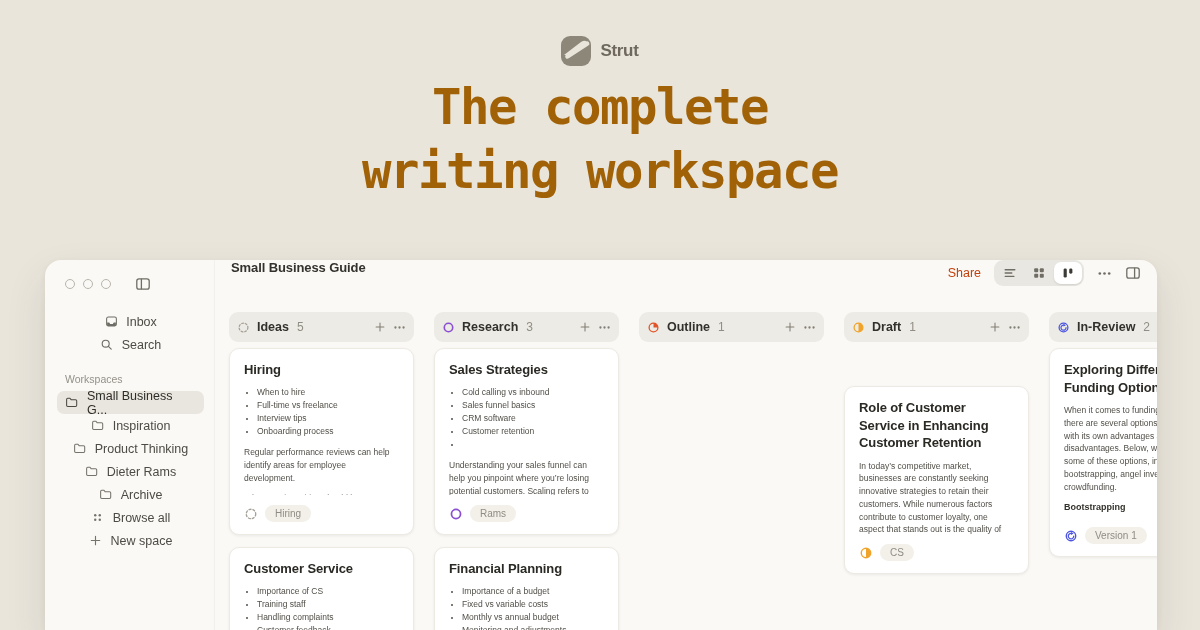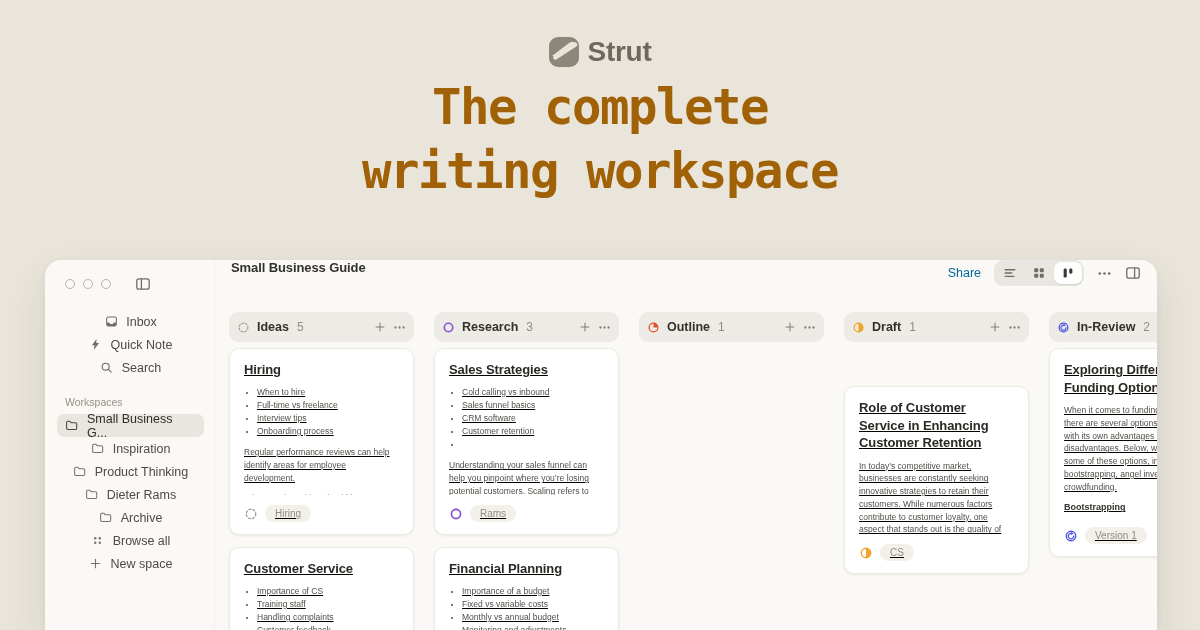--- a/index.html
+++ b/index.html
@@ -5,21 +5,21 @@
   html,body{margin:0;padding:0;}
   body{
     width:1200px;height:630px;overflow:hidden;position:relative;
     background:#e9e5db;
     font-family:"Liberation Sans","DejaVu Sans",sans-serif;
     -webkit-font-smoothing:antialiased;
   }
   
   .brand{position:absolute;top:36px;left:0;width:100%;display:flex;justify-content:center;align-items:center;gap:9px;}
   .brand .logo{width:30px;height:30px;display:inline-block;}
-  .brand .brand-name{font-size:28px;font-weight:700;color:#6f695d;letter-spacing:-.3px;}
+  .brand .brand-name{font-size:17px;font-weight:700;color:#6f695d;letter-spacing:-.3px;}
   .hero{
     position:absolute;top:76px;left:0;width:100%;margin:0;text-align:center;
     font-family:"DejaVu Sans Mono","Liberation Mono",monospace;
     font-size:49px;line-height:1.3;font-weight:600;color:#a16207;letter-spacing:-1.5px;
   }
   
   .window{
     position:absolute;left:45px;top:260px;width:1112px;height:370px;
     background:#faf9f5;border-radius:16px 16px 0 0;overflow:hidden;
     box-shadow:0 18px 40px rgba(66,59,42,.12),0 2px 6px rgba(66,59,42,.06);
@@ -34,36 +34,36 @@
   .side-item{display:flex;align-items:center;gap:8px;height:23px;padding:0 8px;border-radius:7px;
     font-size:12.5px;color:#4d4b44;cursor:default;justify-content:center;}
   .side-item .s-icon{display:inline-flex;width:14px;justify-content:center;color:#75736a;}
   .side-item.active{background:#e9e6df;color:#2e2d28;font-weight:400;}
   .ws-label{margin:17px 0 6px 8px;font-size:10.5px;color:#949188;}
   
   .main{flex:1;min-width:0;display:flex;flex-direction:column;}
   .board-header{height:46px;flex:none;display:flex;align-items:flex-start;padding:0 16px;}
   .board-title{font-size:13px;font-weight:700;color:#33322d;letter-spacing:-.1px;}
   .hdr-right{margin-left:auto;display:flex;align-items:center;gap:13px;}
-  .share-label{font-size:12.5px;color:#0369a1;}
+  .share-label{font-size:12.5px;color:#c2410c;}
   .view-seg{display:flex;align-items:center;background:#e9e7e1;border-radius:9px;padding:2px;gap:1px;}
   .view-btn{width:28px;height:22px;border-radius:7px;display:flex;align-items:center;justify-content:center;}
   .view-btn.active{background:#ffffff;box-shadow:0 1px 2px rgba(0,0,0,.10);}
   .hicon{display:inline-flex;align-items:center;justify-content:center;}
   
   .board{display:flex;gap:20px;align-items:flex-start;padding:6px 0 0 14px;flex:1;}
   .col{width:185px;flex:none;display:flex;flex-direction:column;}
   .col-header{height:30px;flex:none;background:#edebe5;border-radius:9px;display:flex;align-items:center;gap:7px;padding:0 8px;box-sizing:border-box;}
   .col-name{font-size:12.5px;font-weight:700;color:#32312c;}
   .col-count{font-size:12px;color:#908d84;margin-left:1px;}
   .col-sp{flex:1;}
   .col-act{display:inline-flex;color:#817e75;}
   .cards{margin-top:6px;display:flex;flex-direction:column;gap:12px;}
   .card{background:#ffffff;border:1px solid #eceae3;border-radius:10px;box-shadow:0 1px 3px rgba(32,30,25,.07);
-    padding:12px 14px;box-sizing:border-box;display:flex;flex-direction:column;overflow:hidden;text-decoration:underline;}
+    padding:12px 14px;box-sizing:border-box;display:flex;flex-direction:column;overflow:hidden;}
   .card-body{flex:1;min-height:0;overflow:hidden;}
   .card-title{font-size:13px;line-height:1.35;font-weight:700;color:#2a2924;letter-spacing:-.1px;margin:0 0 7px 0;}
   .bullets{margin:2px 0 0 0;padding:0 0 0 13px;}
   .bullets li{font-size:8.5px;line-height:1.55;color:#514f48;}
   .bullets li::marker{color:#514f48;font-size:8px;}
   .para{font-size:8.5px;line-height:1.5;color:#514f48;margin:8px 0 0 0;}
   .subhead{font-size:9px;font-weight:700;color:#33322c;margin:9px 0 0 0;}
   .fade{font-size:8.5px;line-height:1.5;color:#7c7a71;margin:8px 0 0 0;
     -webkit-mask-image:linear-gradient(180deg,rgba(0,0,0,.95) 0%,rgba(0,0,0,.55) 45%,rgba(0,0,0,0) 100%);
     mask-image:linear-gradient(180deg,rgba(0,0,0,.95) 0%,rgba(0,0,0,.55) 45%,rgba(0,0,0,0) 100%);}
@@ -111,28 +111,20 @@
             <svg viewBox="0 0 16 16" width="13" height="13" fill="none">
               <rect x="2" y="2.5" width="12" height="11" rx="2" stroke="#6f6d64" stroke-width="1.3"></rect>
               <path d="M2.6 9.2h2.6l1.2 1.8h3.2l1.2-1.8h2.6v3.1a1.2 1.2 0 0 1-1.2 1.2H3.8a1.2 1.2 0 0 1-1.2-1.2Z" fill="#6f6d64"></path>
             </svg>
           </span>
           <span class="s-label">Inbox</span>
         </div>
         <div class="side-item">
           <span class="s-icon">
             <svg viewBox="0 0 16 16" width="13" height="13" fill="none">
-              <path d="M9.2 1.2 3.6 9h3.3l-1 5.8L12.4 6.2H9Z" fill="#6f6d64"></path>
-            </svg>
-          </span>
-          <span class="s-label">Quick Note</span>
-        </div>
-        <div class="side-item">
-          <span class="s-icon">
-            <svg viewBox="0 0 16 16" width="13" height="13" fill="none">
               <circle cx="7" cy="7" r="4.3" stroke="#6f6d64" stroke-width="1.4"></circle>
               <path d="M10.3 10.3 L13.8 13.8" stroke="#6f6d64" stroke-width="1.4" stroke-linecap="round"></path>
             </svg>
           </span>
           <span class="s-label">Search</span>
         </div>
       </nav>
     <div class="ws-label">Workspaces</div>
     <nav id="workspaces">
         <div class="side-item active">

